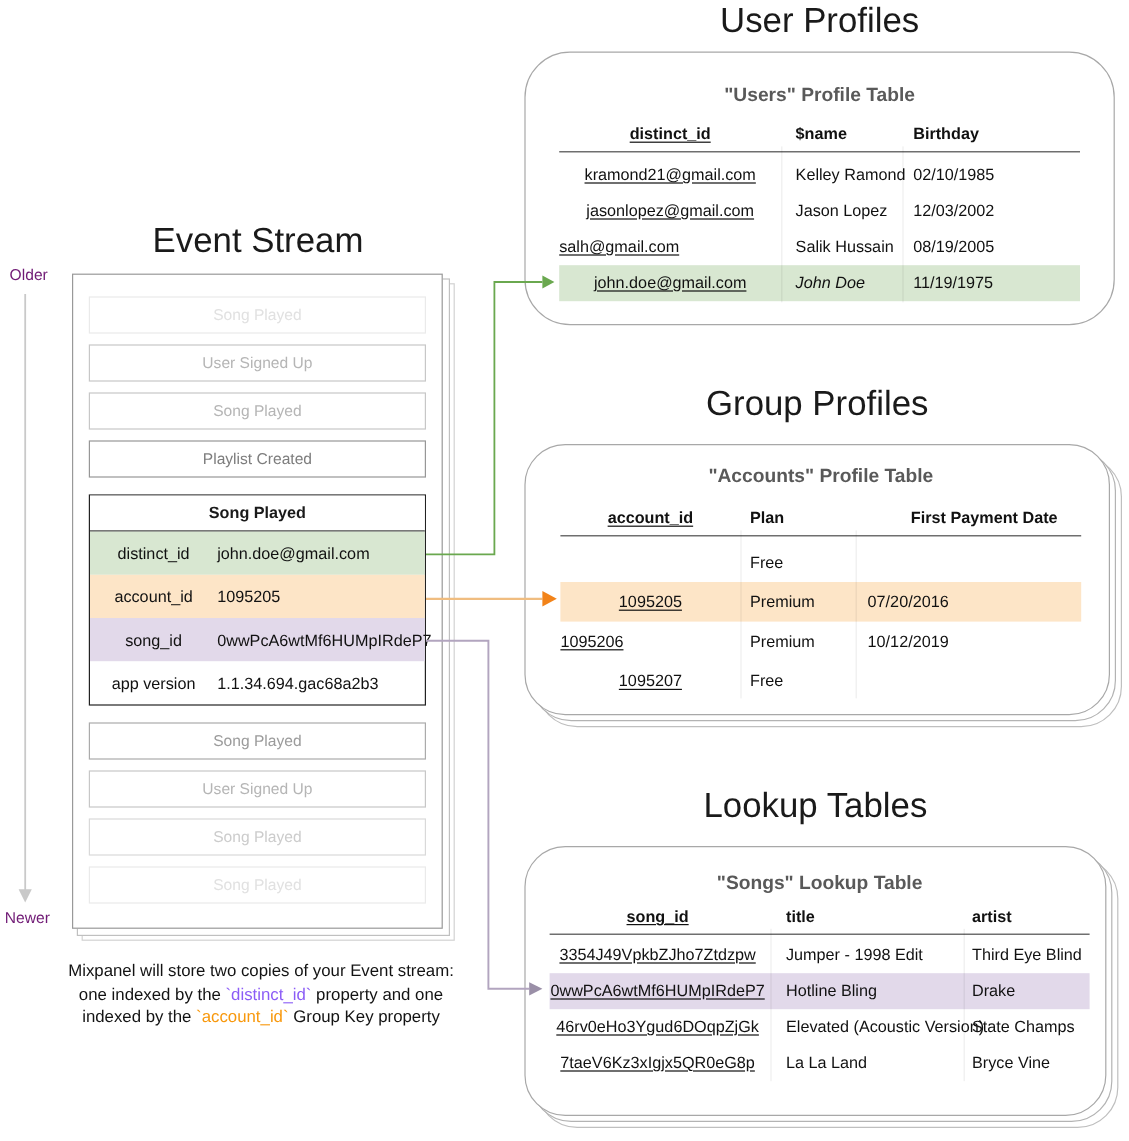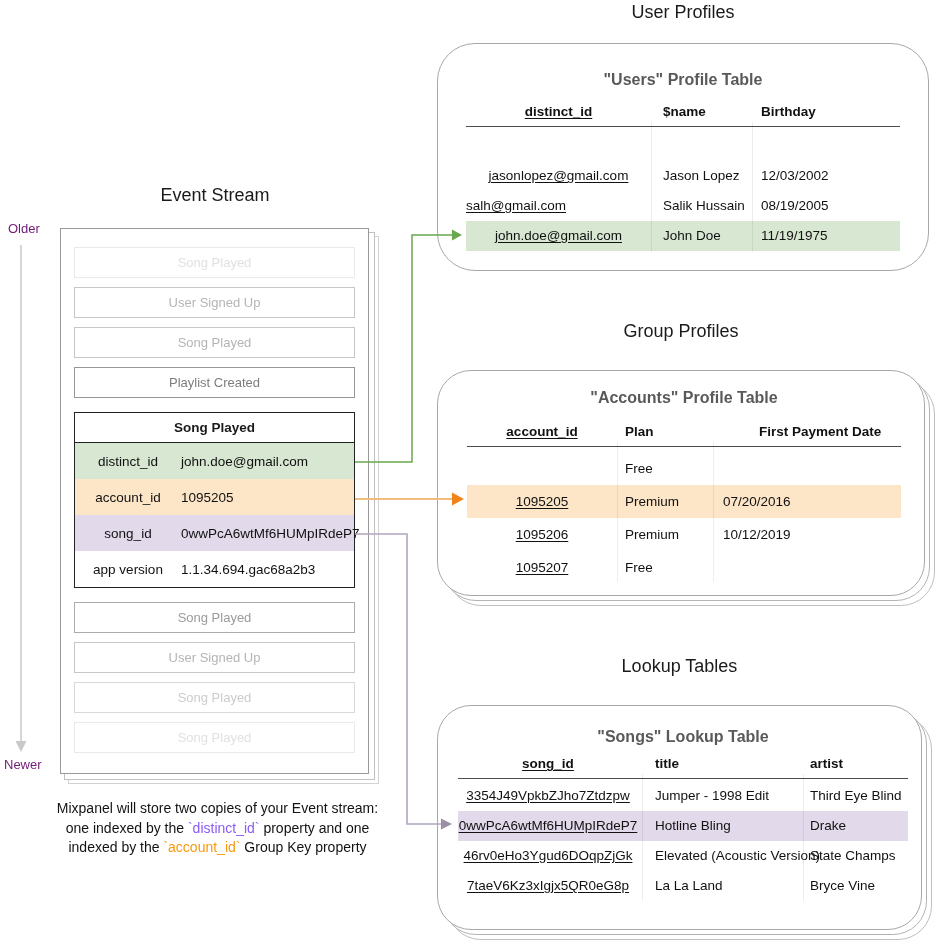--- a/index.html
+++ b/index.html
@@ -1,21 +1,21 @@
 <!DOCTYPE html>
 <html><head>
 <meta charset="utf-8">
 <style>
   html,body{margin:0;padding:0;background:#fff;}
   .canvas{
     position:relative;width:941px;height:951px;background:#fff;overflow:hidden;
     font-family:"Liberation Sans","DejaVu Sans",sans-serif;color:#111;
   }
   .abs{position:absolute;}
-  .section-title{font-size:18px;color:#1a1a1a;text-align:center;white-space:nowrap;}
+  .section-title{font-size:29px;color:#1a1a1a;text-align:center;white-space:nowrap;}
   
   .es-layer{position:absolute;width:309px;height:546px;background:#fff;border:1px solid #ccc;}
   .es-main{
     position:absolute;left:60px;top:228px;width:309px;height:546px;background:#fff;
     border:1.5px solid #999;box-sizing:border-box;display:flex;flex-direction:column;
     gap:9px;padding:18px 13px;
   }
   .evt{
     height:29px;line-height:29px;border:1px solid #ccc;text-align:center;
     font-size:13px;flex:none;background:#fff;
@@ -115,33 +115,38 @@
 
   <div class="abs th keycell" style="left:466px;top:104px;width:185px;text-align:center;">distinct_id</div>
   <div class="abs th" style="left:663px;top:104px;">$name</div>
   <div class="abs th" style="left:761px;top:104px;">Birthday</div>
   <div class="abs rule" style="left:466px;top:126px;width:434px;"></div>
 
   <div class="hlrow" style="left:466px;top:221px;width:434px;height:30px;background:#d8e7d1;"></div>
   <div class="colsep" style="left:651px;top:122px;height:130px;"></div>
   <div class="colsep" style="left:752px;top:122px;height:130px;"></div>
 
+  <div class="row" style="left:466px;top:131px;width:434px;">
+    <span class="abs td keycell" style="left:0;width:185px;text-align:center;">kramond21@gmail.com</span>
+    <span class="abs td" style="left:197px;">Kelley Ramond</span>
+    <span class="abs td" style="left:295px;">02/10/1985</span>
+  </div>
   <div class="row" style="left:466px;top:161px;width:434px;">
     <span class="abs td keycell" style="left:0;width:185px;text-align:center;">jasonlopez@gmail.com</span>
     <span class="abs td" style="left:197px;">Jason Lopez</span>
     <span class="abs td" style="left:295px;">12/03/2002</span>
   </div>
   <div class="row" style="left:466px;top:191px;width:434px;">
     <span class="abs td keycell" style="left:0;width:185px;text-align:left;">salh@gmail.com</span>
     <span class="abs td" style="left:197px;">Salik Hussain</span>
     <span class="abs td" style="left:295px;">08/19/2005</span>
   </div>
   <div class="row" style="left:466px;top:221px;width:434px;">
     <span class="abs td keycell" style="left:0;width:185px;text-align:center;">john.doe@gmail.com</span>
-    <span class="abs td" style="left:197px;">John Doe</span>
+    <span class="abs td" style="left:197px;font-style:italic;">John Doe</span>
     <span class="abs td" style="left:295px;">11/19/1975</span>
   </div>
 
   <div class="abs section-title" style="left:437px;top:321px;width:488px;">Group Profiles</div>
 
   <div class="card-back" style="left:447px;top:380px;width:488px;height:226px;border-radius:34px;"></div>
   <div class="card-back" style="left:442px;top:375px;width:488px;height:226px;border-radius:34px;border-color:#b3b3b3;"></div>
   <div class="card" style="left:437px;top:370px;width:488px;height:226px;border-radius:34px;"></div>
 
   <div class="abs tbl-title" style="left:467px;top:389px;width:434px;">"Accounts" Profile Table</div>
@@ -158,21 +163,21 @@
   <div class="row" style="left:467px;top:452px;width:434px;height:33px;line-height:33px;">
     <span class="abs td" style="left:158px;">Free</span>
     <span class="abs td" style="left:256px;"></span>
   </div>
   <div class="row" style="left:467px;top:485px;width:434px;height:33px;line-height:33px;">
     <span class="abs td keycell" style="left:0;width:150px;text-align:center;">1095205</span>
     <span class="abs td" style="left:158px;">Premium</span>
     <span class="abs td" style="left:256px;">07/20/2016</span>
   </div>
   <div class="row" style="left:467px;top:518px;width:434px;height:33px;line-height:33px;">
-    <span class="abs td keycell" style="left:0;width:150px;text-align:center;">1095206</span>
+    <span class="abs td keycell" style="left:0;width:150px;">1095206</span>
     <span class="abs td" style="left:158px;">Premium</span>
     <span class="abs td" style="left:256px;">10/12/2019</span>
   </div>
   <div class="row" style="left:467px;top:551px;width:434px;height:33px;line-height:33px;">
     <span class="abs td keycell" style="left:0;width:150px;text-align:center;">1095207</span>
     <span class="abs td" style="left:158px;">Free</span>
     <span class="abs td" style="left:256px;"></span>
   </div>
 
   <div class="abs section-title" style="left:437px;top:656px;width:485px;">Lookup Tables</div>

